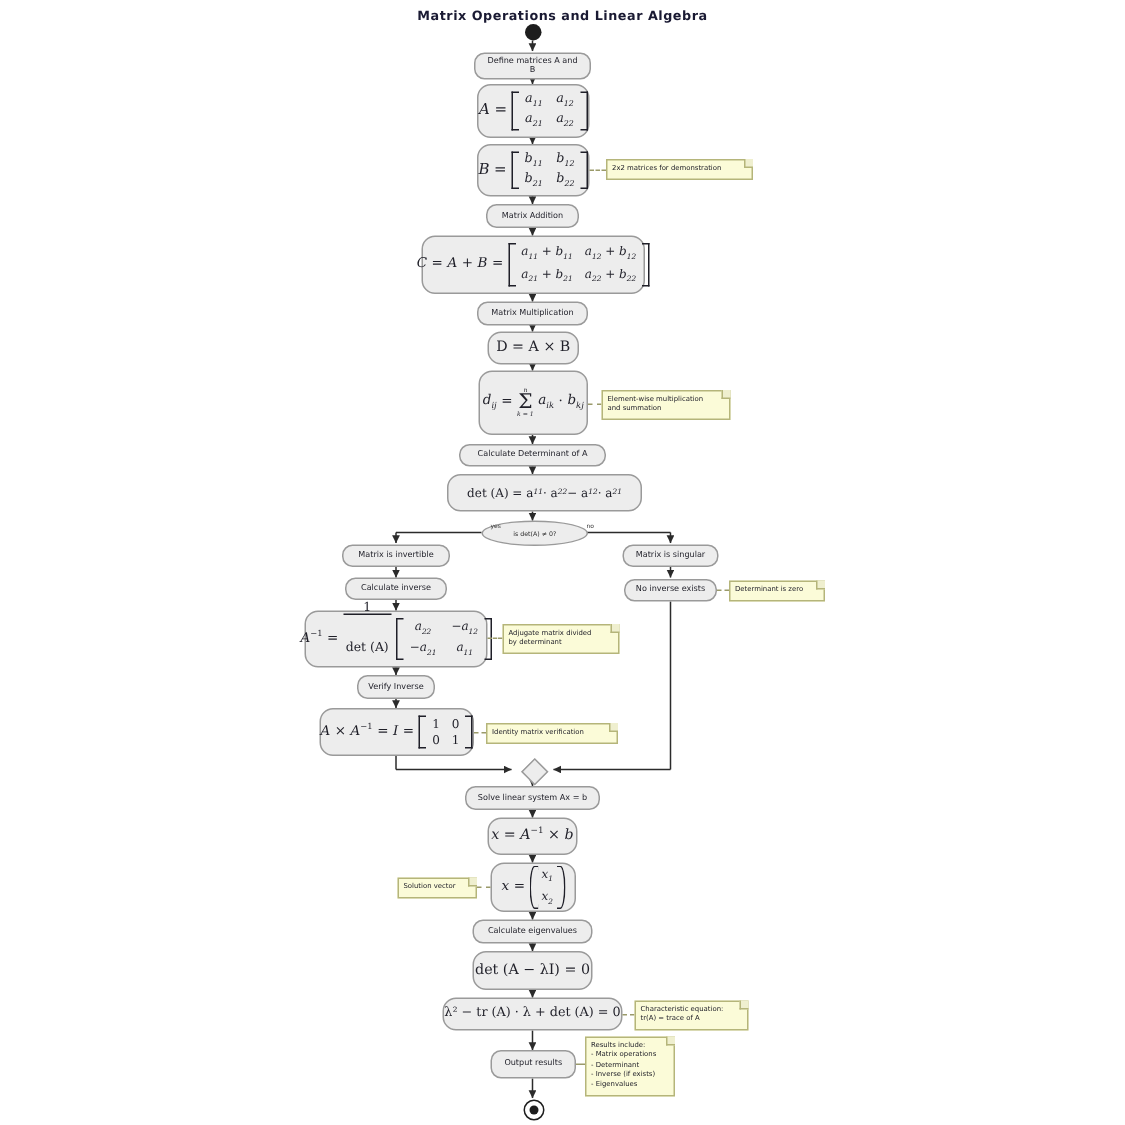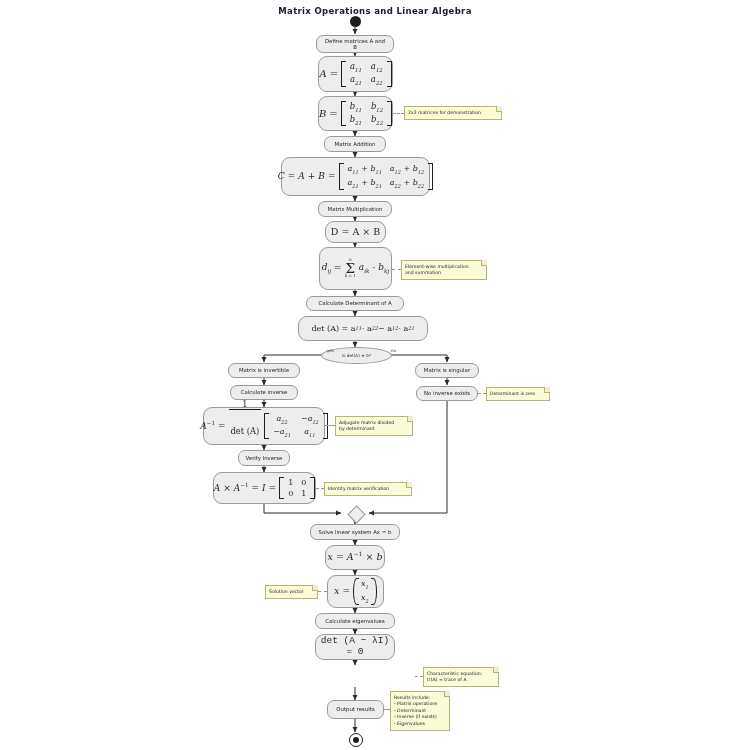--- a/index.html
+++ b/index.html
@@ -354,22 +354,23 @@
         </span>
         <span class="pr r"></span>
       </span>
     </div>
   </div>
   <div class="noteconn" style="left:318px;top:591px;width:9px;"></div>
   <div class="note" style="left:265px;top:585px;width:53px;">Solution vector</div>
 
   <div class="node act" style="left:315px;top:613px;width:80px;height:16px;">Calculate eigenvalues</div>
 
-  <div class="node math" style="left:315px;top:634px;width:80px;height:26px;font-size:9.5px;font-family:Liberation Mono, monospace;">det (A − λI) = 0</div>
-
+  <div class="node math" style="left:315px;top:634px;width:80px;height:26px;font-size:9.5px;">det (A − λI) = 0</div>
+
+  <div class="node math" style="left:295px;top:665px;width:120px;height:22px;font-size:8.5px;">λ² − tr (A) · λ + det (A) = 0</div>
   <div class="noteconn" style="left:415px;top:676px;width:8px;"></div>
   <div class="note" style="left:423px;top:667px;width:76px;">Characteristic equation:
 tr(A) = trace of A</div>
 
   <div class="node act" style="left:327px;top:700px;width:57px;height:19px;">Output results</div>
   <div class="noteconn" style="left:384px;top:709px;width:6px;"></div>
   <div class="note" style="left:390px;top:691px;width:60px;">Results include:
 - Matrix operations
 - Determinant
 - Inverse (if exists)

